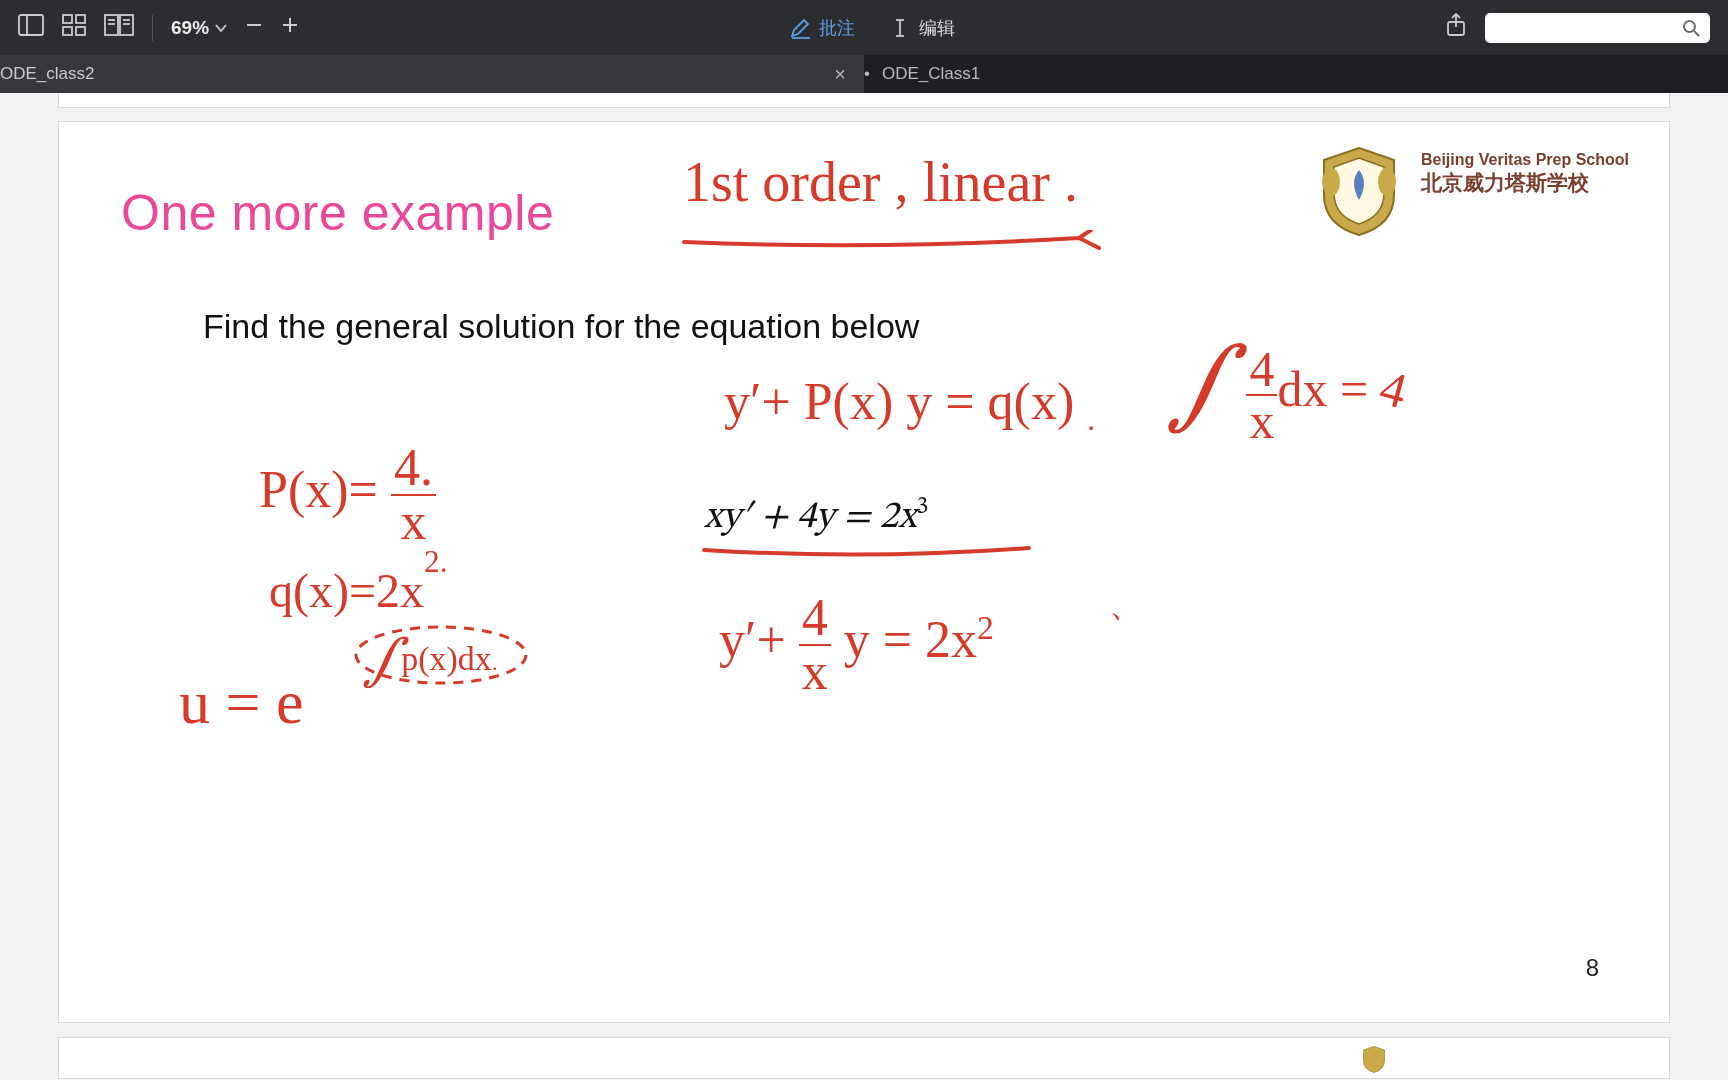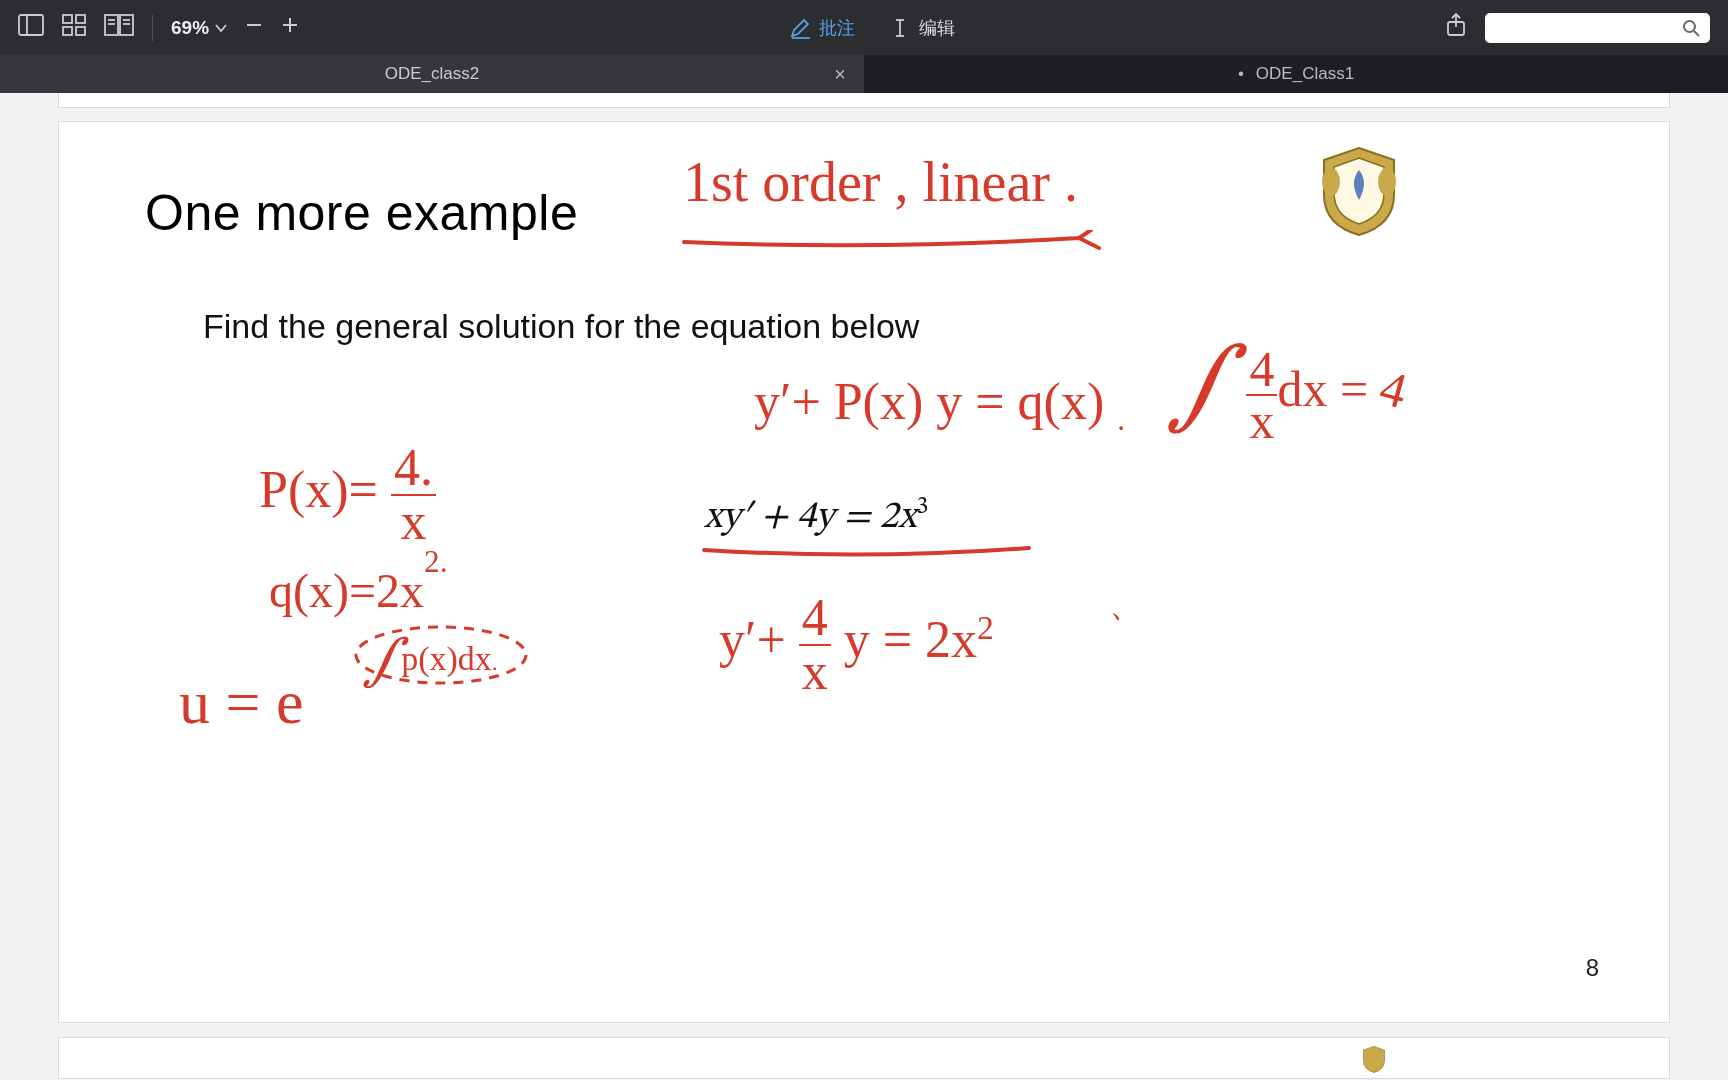--- a/index.html
+++ b/index.html
@@ -47,21 +47,21 @@
     display:flex;
     height: 38px;
     background: #1d1f22;
     color:#bbb;
     font-size:17px;
   }
   .tab {
     flex:1;
     display:flex;
     align-items:center;
-    justify-content:center;
+    justify-content:flex-start;
     position:relative;
     gap:8px;
   }
   .tab.inactive { background:#35373b; color:#ccc; }
   .tab .close {
     position:absolute;
     right:18px;
     top:50%;
     transform:translateY(-50%);
     color:#bbb;
@@ -103,23 +103,22 @@
     height:40px;
     background:#fff;
     border:1px solid #d9d9d9;
   }
 
   
   .slide-title {
     position:absolute;
     left:62px; top:62px;
     font-size:50px;
-    color:#000000;
+    color:#ec4899;
     letter-spacing:.5px;
-    margin-left:24px;
   }
   .subtitle {
     position:absolute;
     left:144px; top:185px;
     font-size:34px;
     color:#111;
   }
   .equation {
     position:absolute;
     left:645px; top:370px;
@@ -274,29 +273,33 @@
 
     <div class="logo">
       <svg viewBox="0 0 100 100">
         <path d="M50 8 L85 20 L85 55 Q85 85 50 95 Q15 85 15 55 L15 20 Z" fill="#c9a94a" stroke="#8a6d1e" stroke-width="2"></path>
         <path d="M50 18 L75 27 L75 53 Q75 76 50 84 Q25 76 25 53 L25 27 Z" fill="#fff8e3" stroke="#8a6d1e" stroke-width="1.5"></path>
         <path d="M50 30 Q60 42 50 60 Q40 42 50 30 Z" fill="#5b7fbf"></path>
         <ellipse cx="22" cy="42" rx="9" ry="14" fill="#c9a94a"></ellipse>
         <ellipse cx="78" cy="42" rx="9" ry="14" fill="#c9a94a"></ellipse>
       </svg>
     </div>
+    <div class="org-name">
+      <div class="en">Beijing Veritas Prep School</div>
+      <div class="cn">北京威力塔斯学校</div>
+    </div>
 
     <div class="hw" style="left:624px; top:28px; font-size:56px;">
       1st&nbsp;order&nbsp;,&nbsp;linear&nbsp;.
     </div>
     <svg style="position:absolute; left:620px; top:108px;" width="430" height="30">
       <path d="M5 12 Q200 20 400 8 L420 18 M400 8 L412 0" stroke="#d53a2a" stroke-width="4" fill="none" stroke-linecap="round"></path>
     </svg>
 
-    <div class="hw" style="left:695px; top:250px; font-size:52px;">
+    <div class="hw" style="left:665px; top:250px; font-size:52px;">
       y′+&nbsp;P(x)&nbsp;y&nbsp;=&nbsp;q(x)&nbsp;<sub style="font-size:.6em;">.</sub>
     </div>
 
     <svg style="position:absolute; left:640px; top:420px;" width="350" height="20">
       <path d="M5 8 Q170 18 330 6" stroke="#d53a2a" stroke-width="4" fill="none" stroke-linecap="round"></path>
     </svg>
 
     <div class="hw" style="left:660px; top:470px; font-size:52px;">
       y′+&nbsp;<span class="frac"><span class="n">4</span><span class="d">x</span></span>&nbsp;y&nbsp;=&nbsp;2x<sup>2</sup>
     </div>

